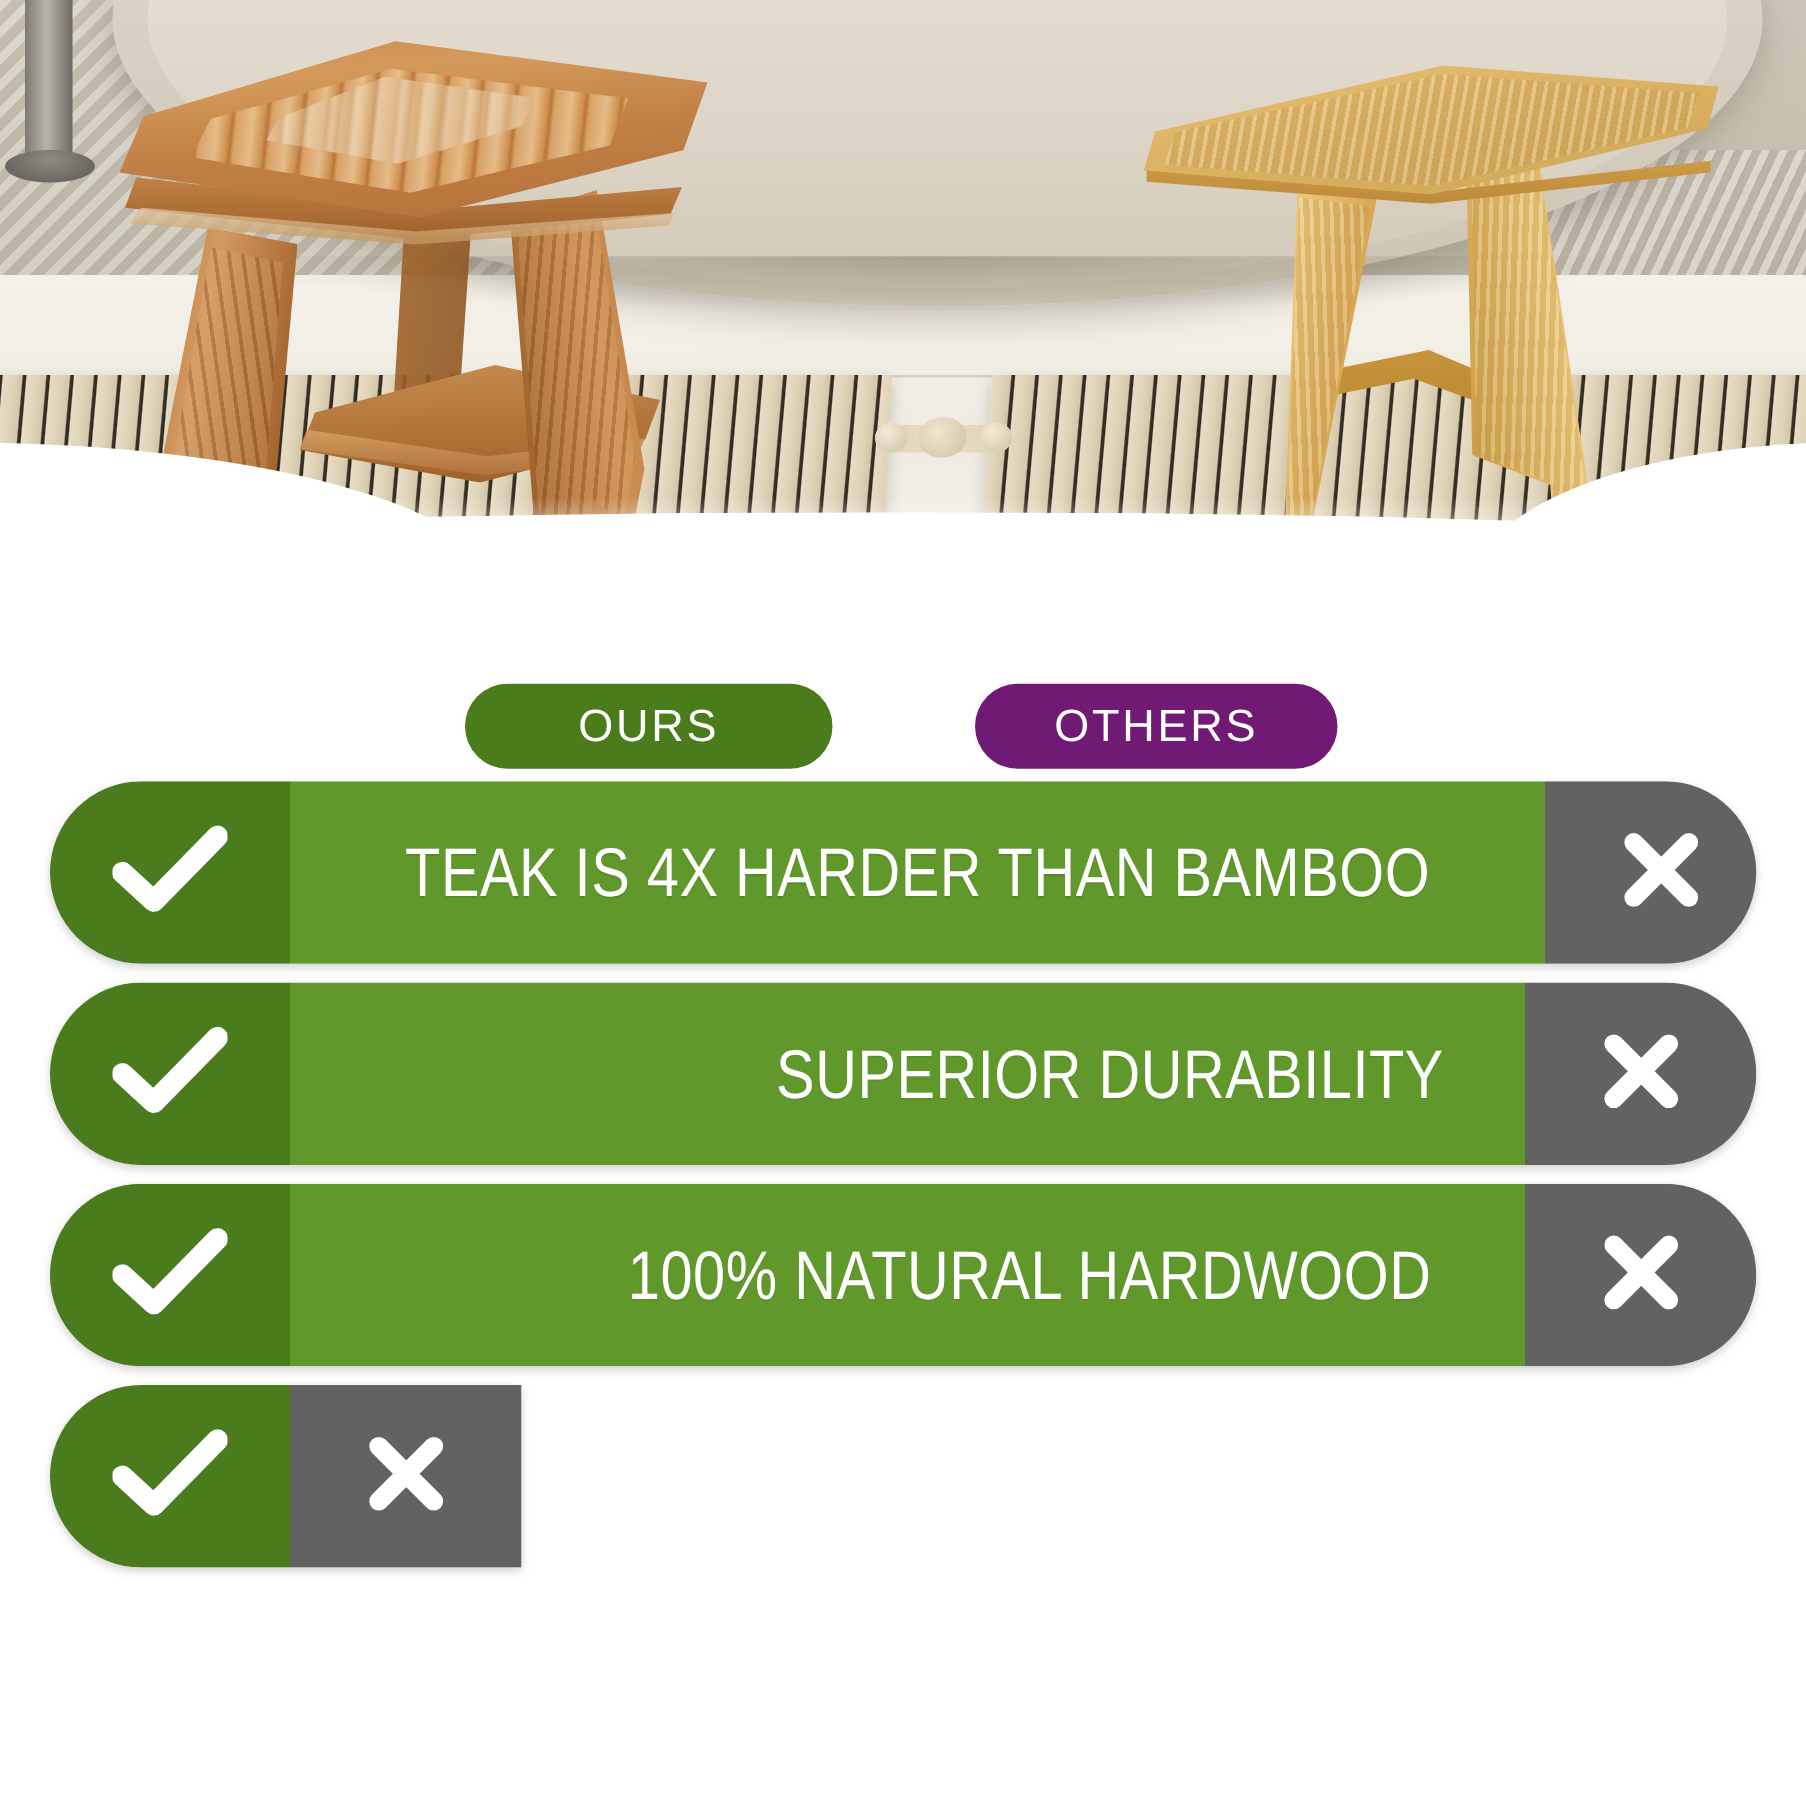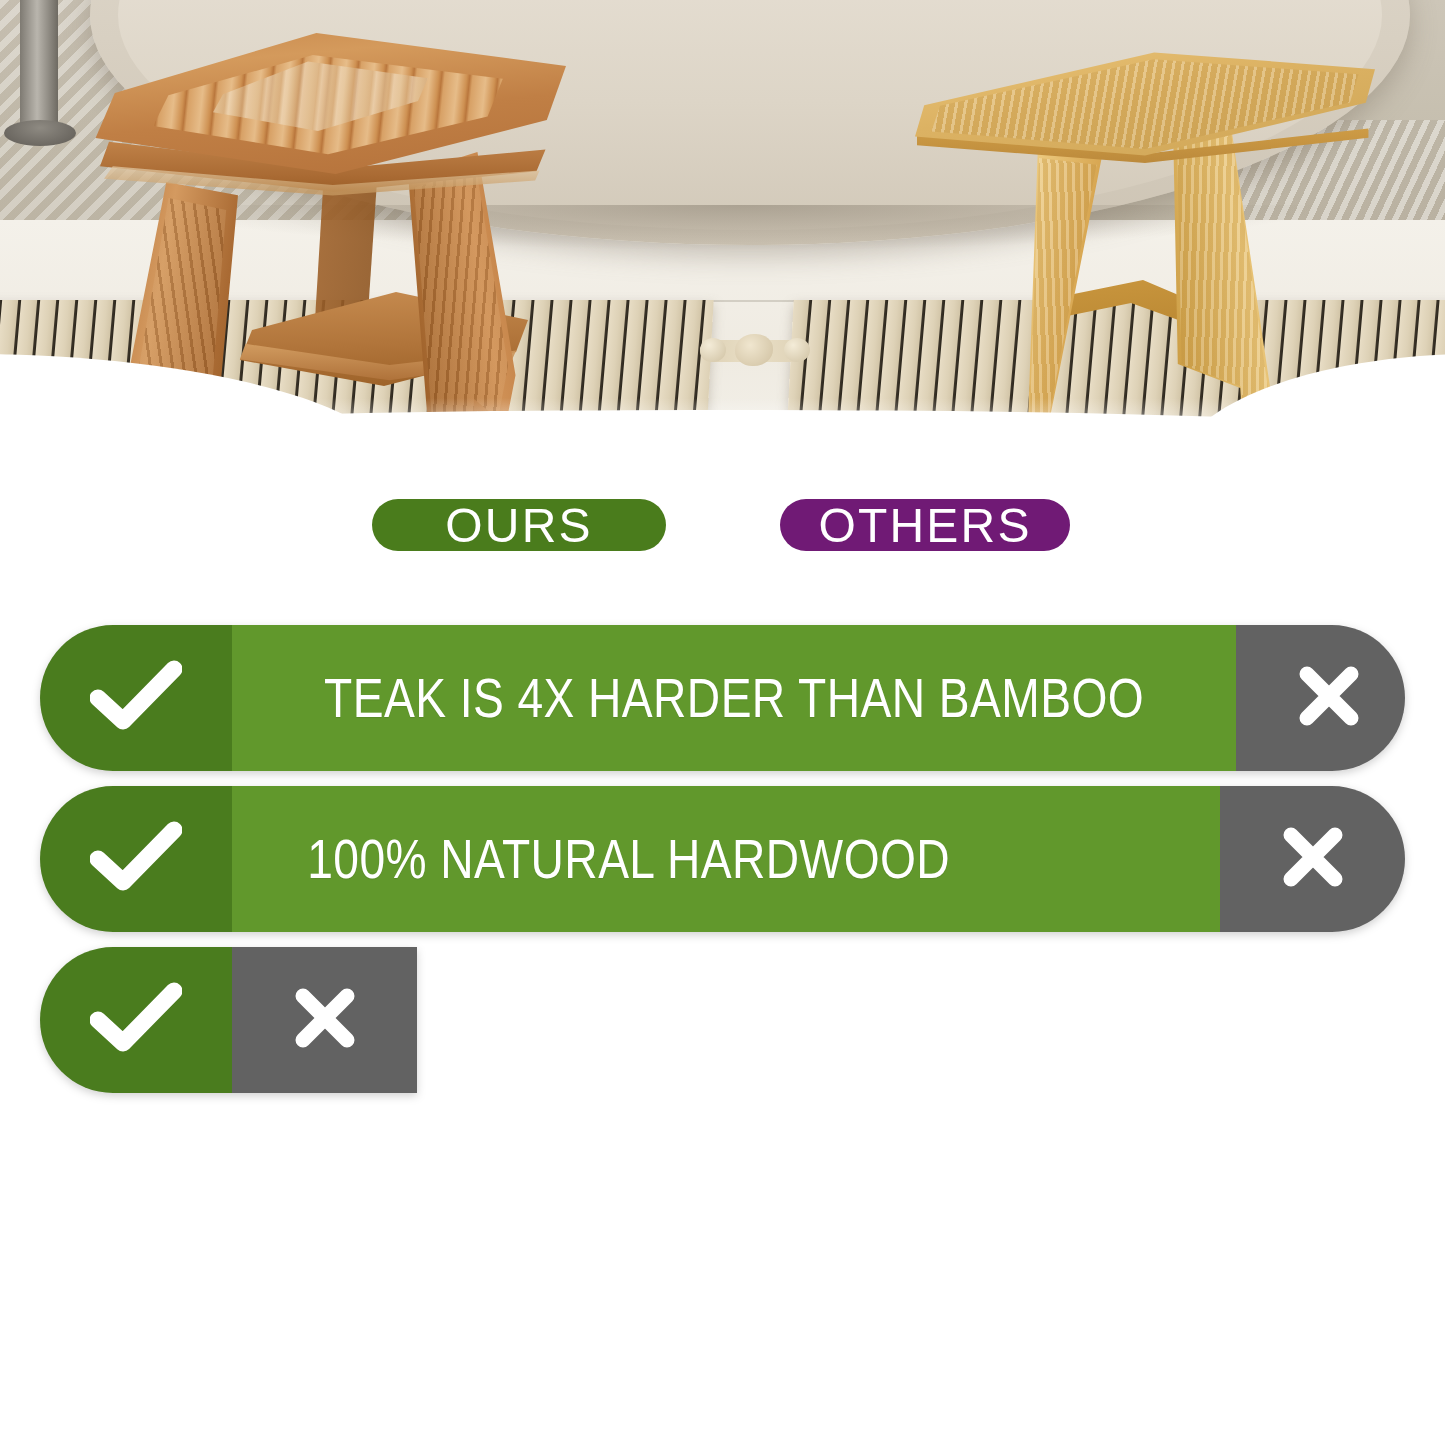--- a/index.html
+++ b/index.html
@@ -280,45 +280,46 @@
     clip-path:polygon(4% 28%, 54% 0%, 100% 54%, 96% 80%, 48% 32%, 2% 58%);
   }
   .bam-shadow{
     position:absolute; left:80px; top:440px; width:330px; height:32px;
     background:radial-gradient(ellipse at 50% 50%,rgba(70,60,50,.38),rgba(70,60,50,0) 72%);
   }
 
   
   #label-row{ position:absolute; left:0; top:499px; width:1445px; height:72px; z-index:8; }
   .pill{
-    position:absolute; height:52px; border-radius:34px;
+    position:absolute; height:68px; border-radius:34px;
     display:flex; align-items:center; justify-content:center;
-    color:#ffffff; font-size:48px; letter-spacing:2.2px;
+    color:#ffffff; font-size:36px; letter-spacing:2.2px;
     font-family:"Liberation Sans", sans-serif;
+    margin-top:48px;
   }
   #pill-ours { left:372px; width:294px; background:#4a7c1c; }
   #pill-others { left:780px; width:290px; background:#701a75; }
 
   
   #feature-list{ position:absolute; left:0; top:625px; width:1445px; }
   .feature-row{
     position:relative; margin:0 40px 15px 40px; height:146px;
     display:flex; align-items:stretch;
     border-radius:73px; overflow:hidden;
     filter:drop-shadow(0 3px 4px rgba(0,0,0,.18));
   }
   .cell-check{
     width:192px; flex:0 0 192px;
     background:#4a7c1e;
     display:flex; align-items:center; justify-content:center;
   }
   .cell-text{
     flex:1 1 auto;
     background:#61982c;
-    display:flex; align-items:center; justify-content:flex-start;
+    display:flex; align-items:center; justify-content:flex-end;
     padding:0 14px;
   }
   .cell-x{
     width:185px; flex:0 0 185px;
     background:#626262;
     display:flex; align-items:center; justify-content:center;
   }
   .feature-label{
     color:#ffffff;
     font-size:55px;
@@ -424,33 +425,48 @@
           </svg></span>
       </div>
     </div>
     <div class="feature-row">
       <div class="cell-check">
         <span><svg class="check-icon" viewBox="0 0 92 78" xmlns="http://www.w3.org/2000/svg">
             <path d="M8 41 L33 64 L84 12" fill="none" stroke="#ffffff" stroke-width="17" stroke-linecap="round" stroke-linejoin="round"></path>
           </svg></span>
       </div>
       <div class="cell-text">
-        <span class="feature-label">100% NATURAL HARDWOOD</span>
+        <span class="feature-label">SUPERIOR DURABILITY</span>
       </div>
       <div class="cell-x">
         <span><svg class="x-icon" viewBox="0 0 66 66" xmlns="http://www.w3.org/2000/svg">
             <path d="M11 11 L55 55 M55 11 L11 55" fill="none" stroke="#ffffff" stroke-width="15" stroke-linecap="round"></path>
           </svg></span>
       </div>
     </div>
     <div class="feature-row">
       <div class="cell-check">
         <span><svg class="check-icon" viewBox="0 0 92 78" xmlns="http://www.w3.org/2000/svg">
             <path d="M8 41 L33 64 L84 12" fill="none" stroke="#ffffff" stroke-width="17" stroke-linecap="round" stroke-linejoin="round"></path>
           </svg></span>
       </div>
+      <div class="cell-text">
+        <span class="feature-label">100% NATURAL HARDWOOD</span>
+      </div>
       <div class="cell-x">
         <span><svg class="x-icon" viewBox="0 0 66 66" xmlns="http://www.w3.org/2000/svg">
             <path d="M11 11 L55 55 M55 11 L11 55" fill="none" stroke="#ffffff" stroke-width="15" stroke-linecap="round"></path>
           </svg></span>
       </div>
     </div>
+    <div class="feature-row">
+      <div class="cell-check">
+        <span><svg class="check-icon" viewBox="0 0 92 78" xmlns="http://www.w3.org/2000/svg">
+            <path d="M8 41 L33 64 L84 12" fill="none" stroke="#ffffff" stroke-width="17" stroke-linecap="round" stroke-linejoin="round"></path>
+          </svg></span>
+      </div>
+      <div class="cell-x">
+        <span><svg class="x-icon" viewBox="0 0 66 66" xmlns="http://www.w3.org/2000/svg">
+            <path d="M11 11 L55 55 M55 11 L11 55" fill="none" stroke="#ffffff" stroke-width="15" stroke-linecap="round"></path>
+          </svg></span>
+      </div>
+    </div>
   </div>
 
 </body></html>

